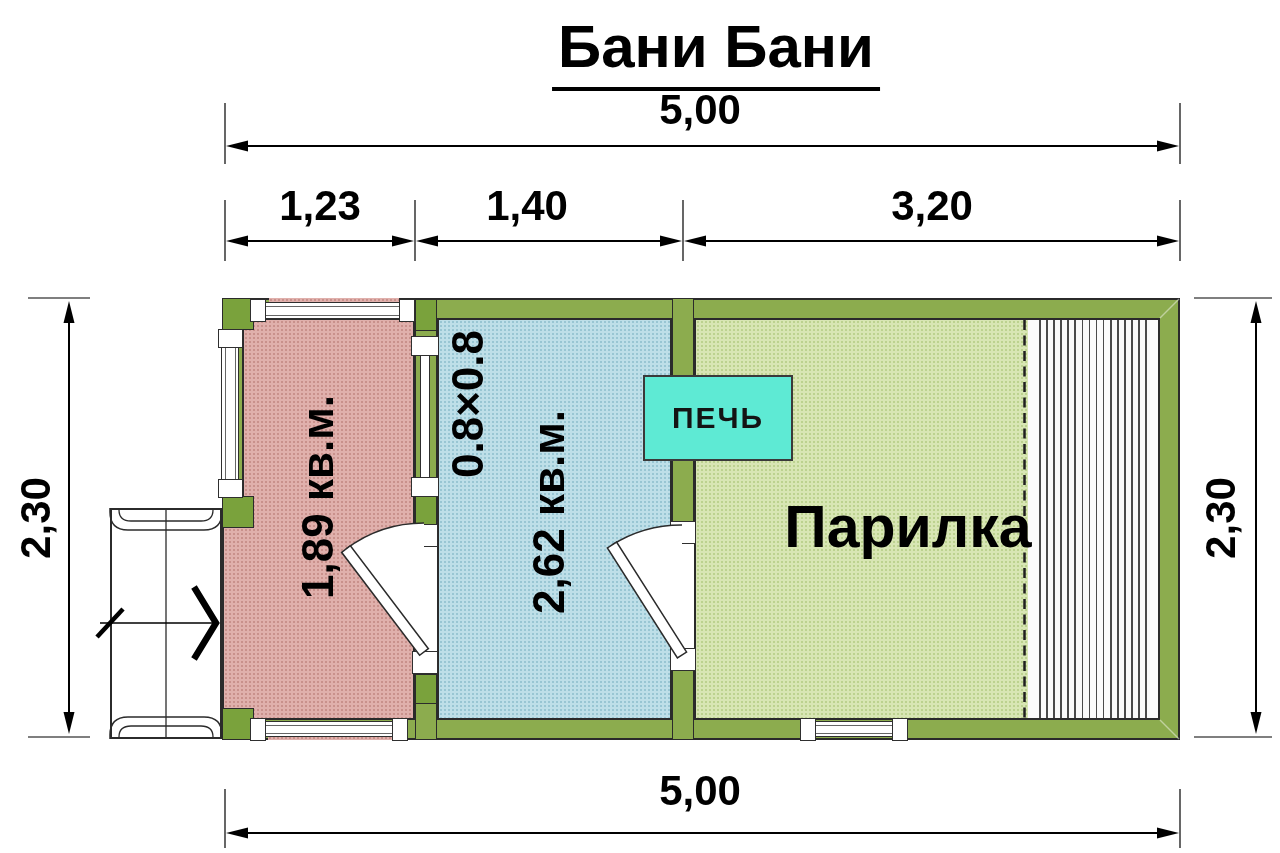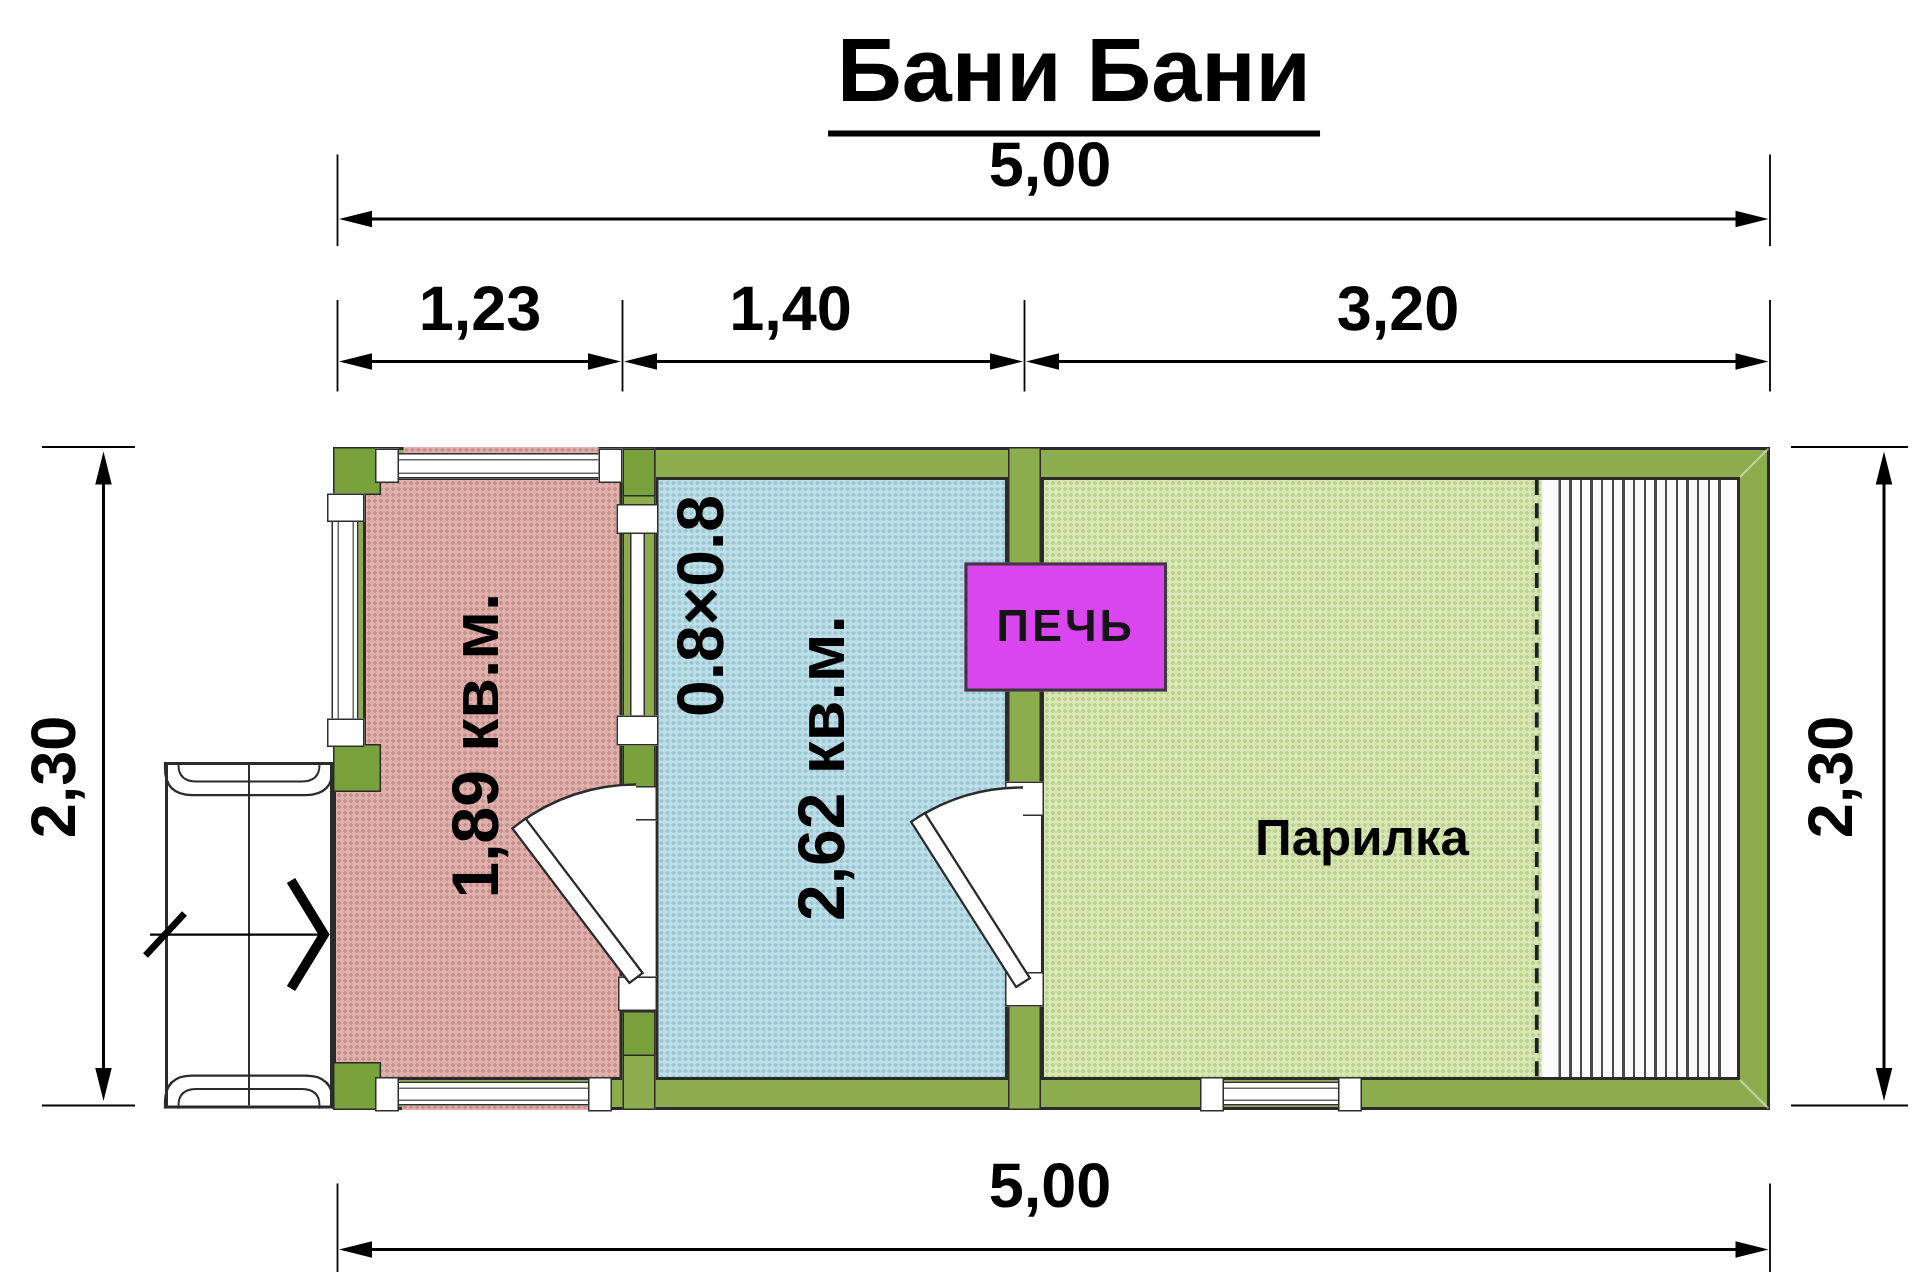--- a/index.html
+++ b/index.html
@@ -23,22 +23,22 @@
   .room{border:2px solid #2b2b2b;box-sizing:border-box;}
   .wallpart{background:#8cac4e;border:1.5px solid #2b2b2b;box-sizing:border-box;}
   .post{background:#7aa23c;border:1.5px solid #2b2b2b;box-sizing:border-box;}
   .win,.cap{background:#ffffff;border:1.5px solid #2f2f2f;box-sizing:border-box;}
   .win .inner{position:absolute;inset:2.5px;border:1px solid #666;}
   .openwhite{background:#ffffff;}
   #svgoverlay{position:absolute;left:0;top:0;pointer-events:none;}
   .titlebox{position:absolute;left:716px;top:12px;transform:translateX(-50%);
     font-size:60px;font-weight:bold;color:#000;white-space:nowrap;
     padding:0 6px 6px 6px;border-bottom:4px solid #000;}
-  #stove{position:absolute;left:643px;top:375px;width:135px;height:86px;
-    background:#d946ef;border:2.5px solid #3a3a3a;box-sizing:border-box;
+  #stove{position:absolute;left:643px;top:375px;width:150px;height:86px;
+    background:#5eead4;border:2.5px solid #3a3a3a;box-sizing:border-box;
     display:flex;align-items:center;justify-content:center;}
   #stove span{font-size:30px;font-weight:bold;letter-spacing:2px;color:#141414;}
   #bench{position:absolute;left:1028px;top:320px;width:130px;height:398px;background:#fafafa;}
   #bench .slats{position:absolute;left:11px;top:0;width:113px;height:398px;
     background-image:repeating-linear-gradient(to right,#4a4a4a 0px,#4a4a4a 1.6px,
       rgba(0,0,0,0) 1.6px,rgba(0,0,0,0) 7.1px);}
   #steps{position:absolute;left:110px;top:508px;width:112px;height:231px;
     background:#ffffff;border:2px solid #2b2b2b;box-sizing:border-box;}
 </style>
 </head>
@@ -196,17 +196,17 @@
   <div class="lbl dim" style="left:320px;top:206px;">1,23</div>
   <div class="lbl dim" style="left:527px;top:206px;">1,40</div>
   <div class="lbl dim" style="left:932px;top:206px;">3,20</div>
   <div class="lbl dim vert" style="left:36px;top:518px;">2,30</div>
   <div class="lbl dim vert" style="left:1221px;top:518px;">2,30</div>
   <div class="lbl dim" style="left:700px;top:791px;">5,00</div>
 
   <div class="lbl roomlbl vert" style="left:318px;top:497px;">1,89 кв.м.</div>
   <div class="lbl roomlbl vert" style="left:468px;top:404px;">0.8×0.8</div>
   <div class="lbl roomlbl vert" style="left:549px;top:512px;">2,62 кв.м.</div>
-  <div class="lbl" style="left:908px;top:528px;font-size:34px;text-align:center;line-height:1.22;margin-top:32px;">
+  <div class="lbl" style="left:908px;top:528px;font-size:59px;text-align:center;line-height:1.22;">
     <div>Парилка</div>
   </div>
 
 </div>
 
 </body></html>

